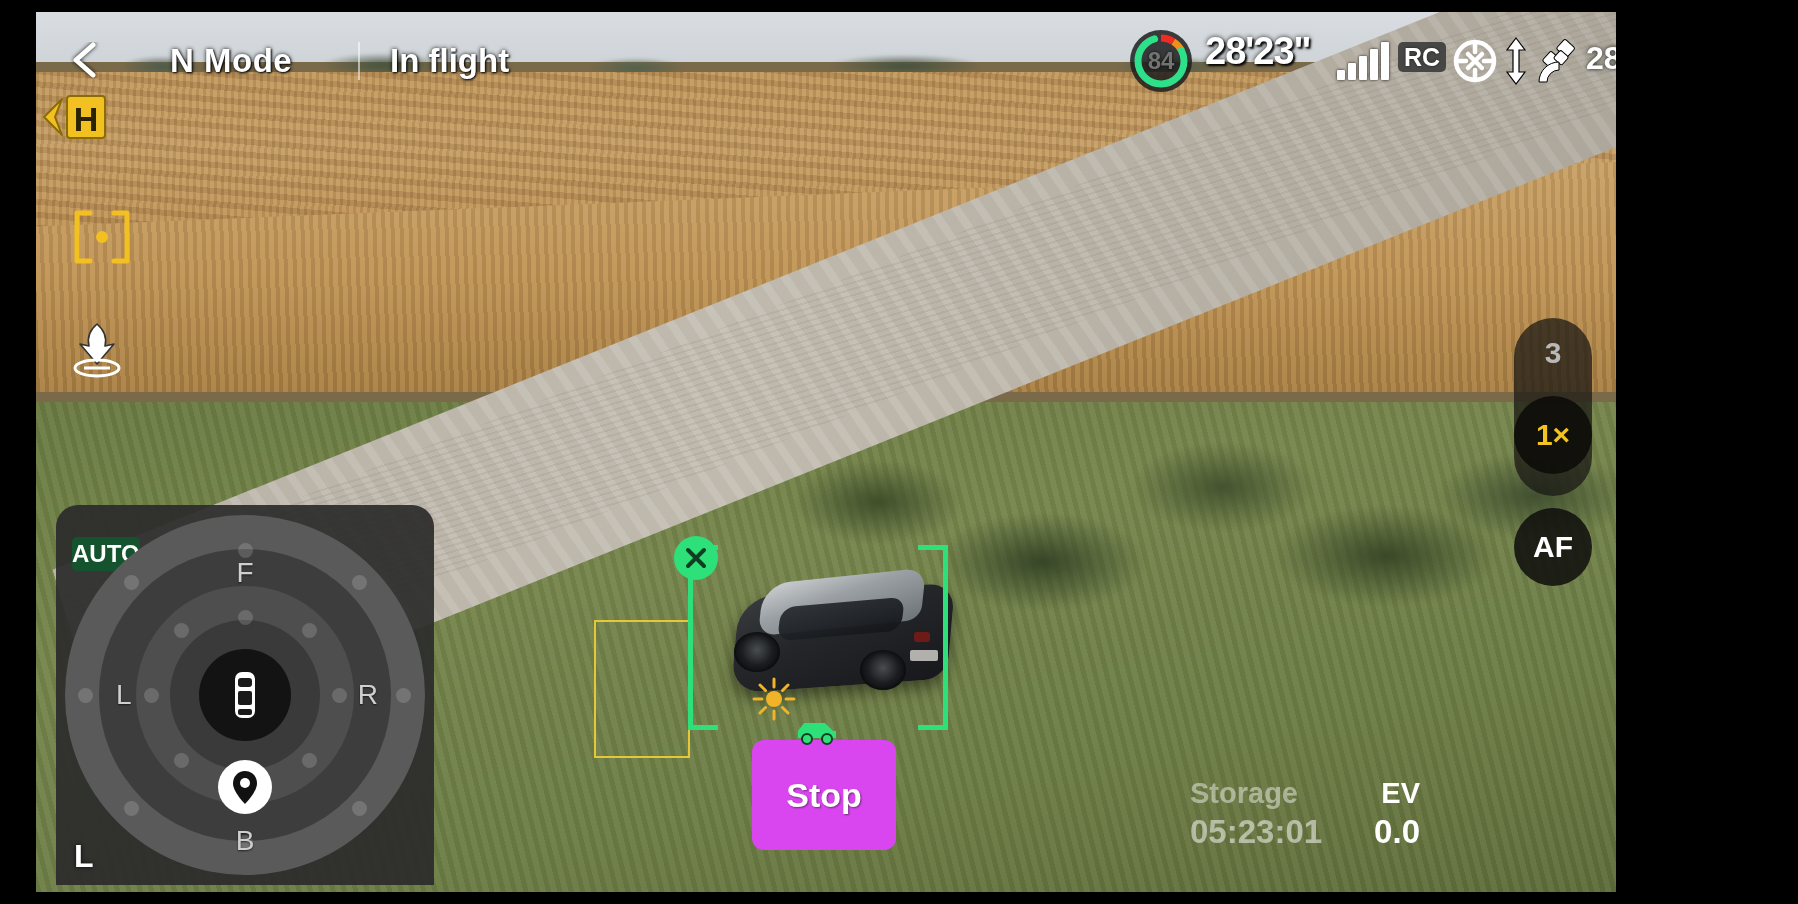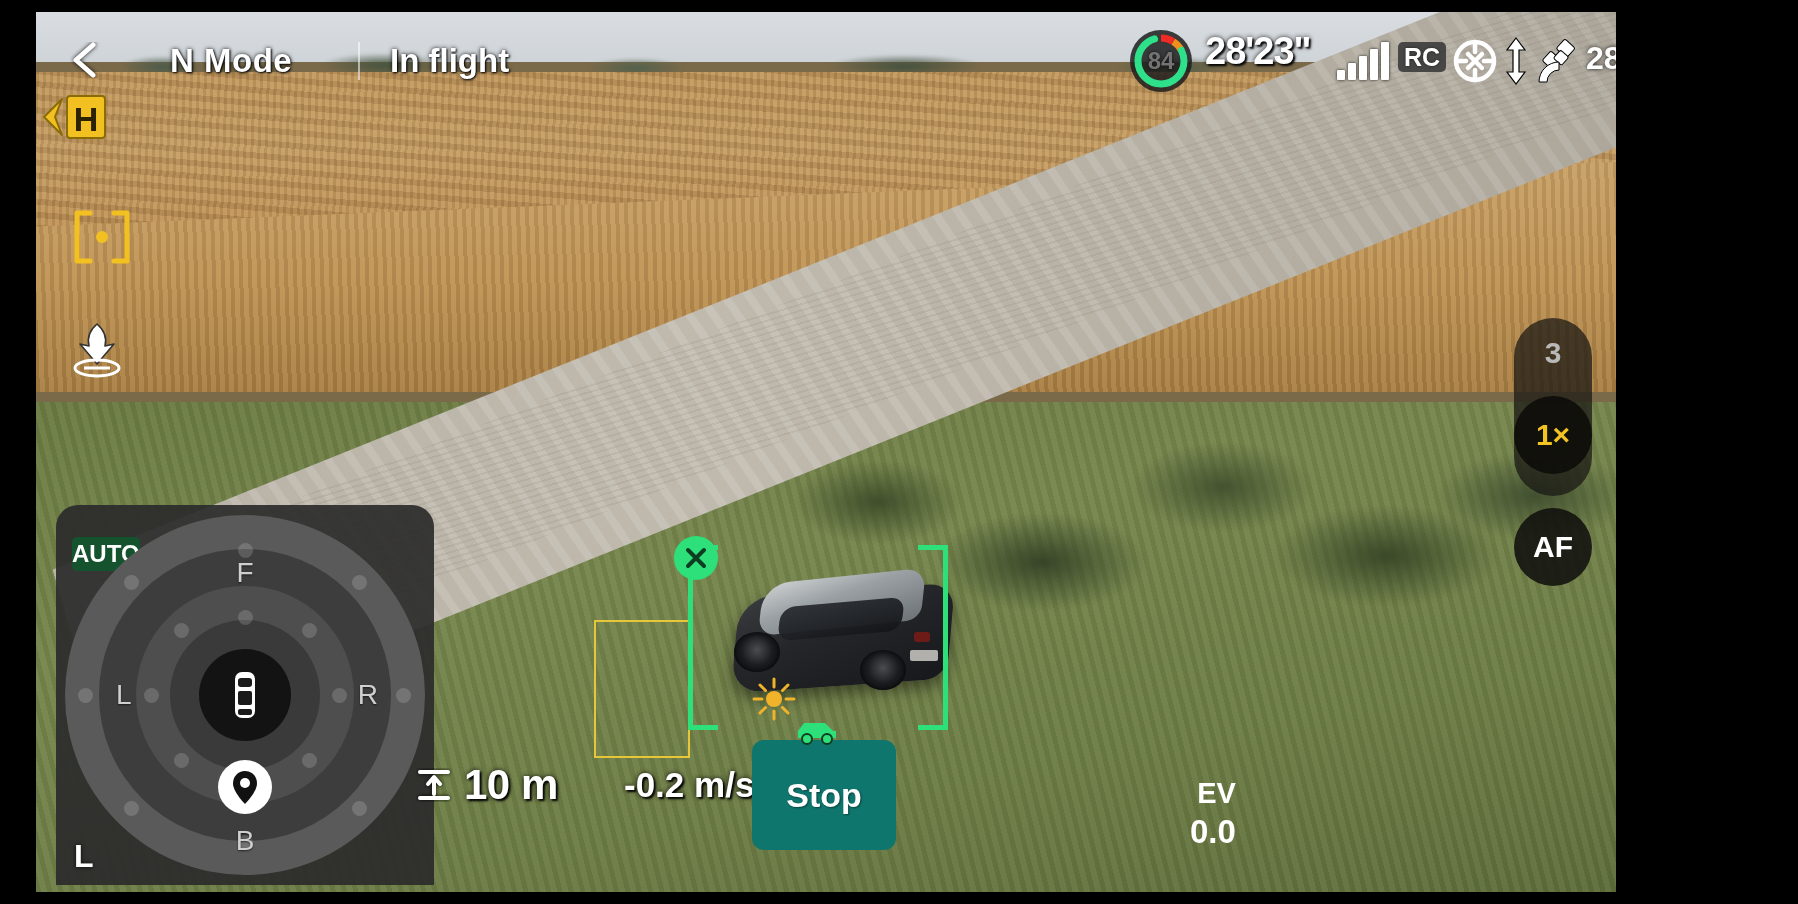--- a/index.html
+++ b/index.html
@@ -264,21 +264,21 @@
     min-width: 148px;
   }
   .telem-sub {
     font-size:35px; font-weight:700; color:#fff;
     text-shadow: 0 0 5px rgba(0,0,0,.9), 2px 2px 2px rgba(0,0,0,.9);
   }
 
   
   .stop-btn {
     position:absolute; left:752px; top:740px; width:144px; height:110px;
-    background:#0f766e; border-radius:12px;
+    background:#d946ef; border-radius:12px;
     display:flex; align-items:center; justify-content:center;
     color:#fff; font-size:34px; font-weight:700; cursor:pointer;
     text-shadow: 1px 1px 2px rgba(0,0,0,.45);
   }
 
   
   .track-box { position:absolute; left:688px; top:545px; width:260px; height:185px; }
   .tb-corner { position:absolute; width:30px; height:30px; border:5px solid #2de07a; }
   .tb-tl { left:0; top:0; border-right:none; border-bottom:none; }
   .tb-tr { right:0; top:0; border-left:none; border-bottom:none; }
@@ -497,29 +497,20 @@
           <circle cx="29" cy="29" r="27" fill="#fff"></circle>
           <path d="M29 13 C22 13 17 18.5 17 25.5 C17 34 29 46 29 46 C29 46 41 34 41 25.5 C41 18.5 36 13 29 13 Z" fill="#111"></path>
           <circle cx="29" cy="25" r="5" fill="#fff"></circle>
         </svg>
       </span>
 
       <div class="corner-L">L</div>
     </div>
 
     <div class="telem">
-      <div class="telem-row">
-        <span class="telem-ico">
-          <svg width="36" height="34" viewBox="0 0 36 34">
-            <path d="M4 4 L32 4 M4 30 L32 30 M18 26 L18 11 M12 16 L18 9 L24 16" stroke="#fff" stroke-width="4" fill="none" stroke-linecap="round" stroke-linejoin="round" style="filter: drop-shadow(0 0 2px rgba(0,0,0,.9));"></path>
-          </svg>
-        </span>
-        <span class="telem-main">10 m</span>
-        <span class="telem-sub">-0.2 m/s</span>
-      </div>
     </div>
 
     <div class="stop-btn">Stop</div>
 
     <div class="yellow-box"></div>
     <div class="track-box">
       <div class="tb-vl"></div>
       <div class="tb-vr"></div>
       <div class="tb-corner tb-tl"></div>
       <div class="tb-corner tb-tr"></div>
@@ -542,20 +533,24 @@
     </span>
     <span class="green-car">
       <svg width="44" height="28" viewBox="0 0 44 28">
         <path d="M3 20 L3 13 L9 5 L30 5 L38 13 L41 13 L41 20 Z" fill="#2de07a"></path>
         <circle cx="12" cy="21" r="5" fill="#2de07a" stroke="#0e3d22" stroke-width="2"></circle>
         <circle cx="32" cy="21" r="5" fill="#2de07a" stroke="#0e3d22" stroke-width="2"></circle>
       </svg>
     </span>
 
     <div class="caminfo">
+      <div class="ci-col">
+        <div class="ci-head">Storage</div>
+        <div class="ci-val">05:23:01</div>
+      </div>
       <div class="ci-col ev">
         <div class="ci-head">EV</div>
         <div class="ci-val">0.0</div>
       </div>
     </div>
 
     <div class="zoom-stack">
       <div class="zoom-opt zoom-3">3</div>
       <div class="zoom-opt zoom-1x">1×</div>
     </div>

